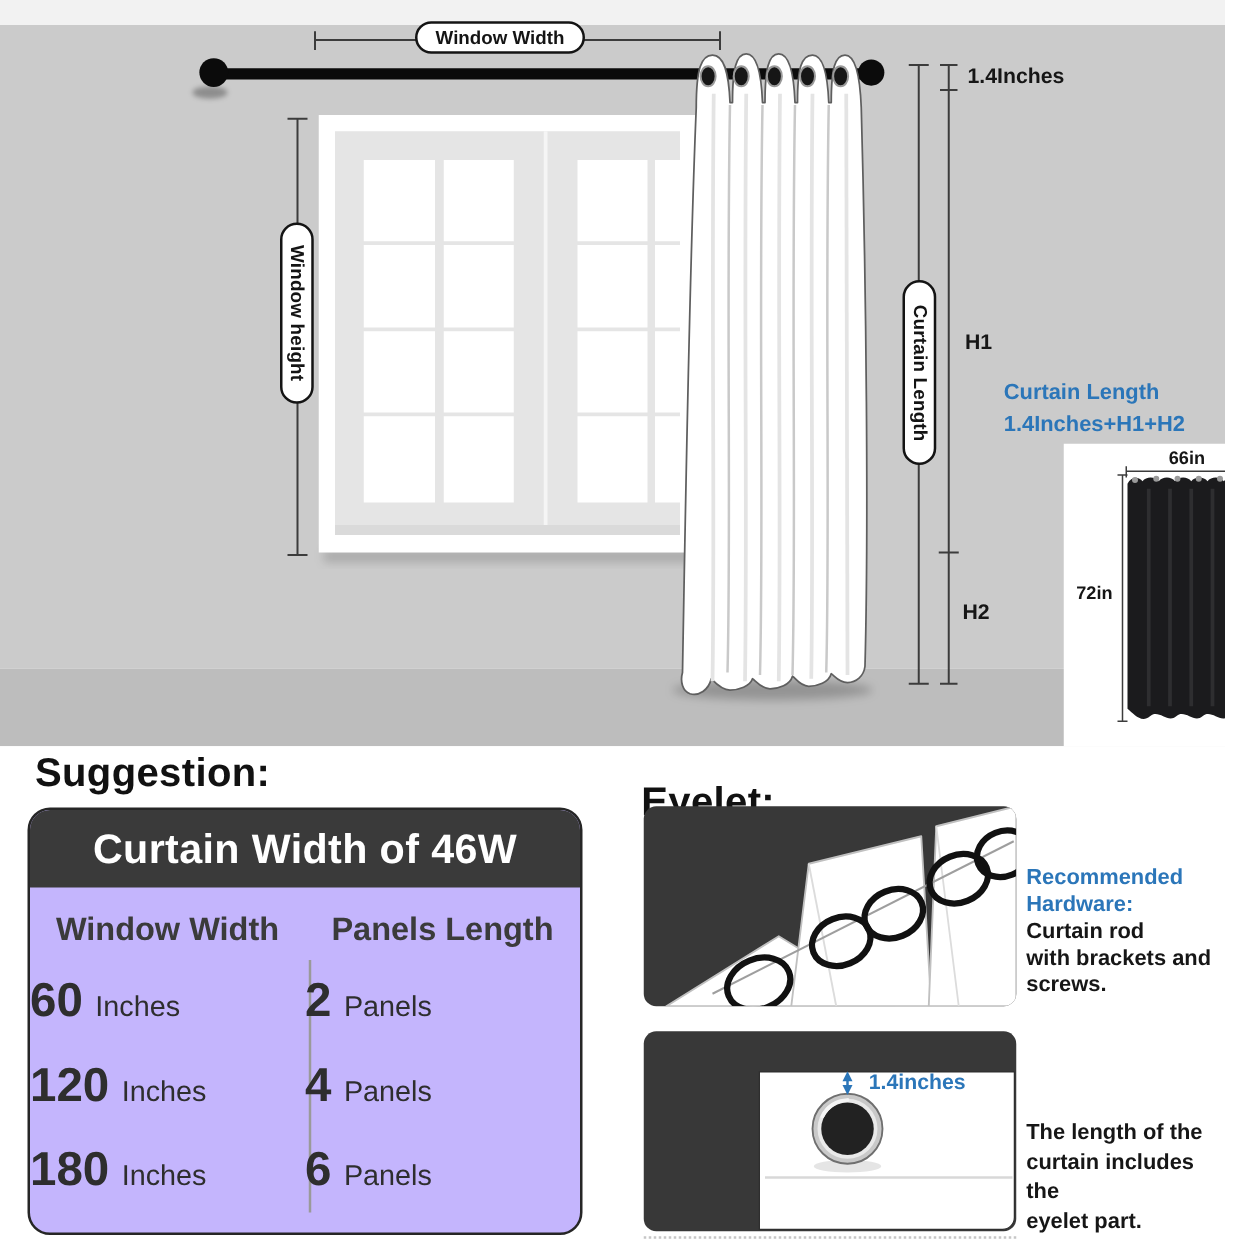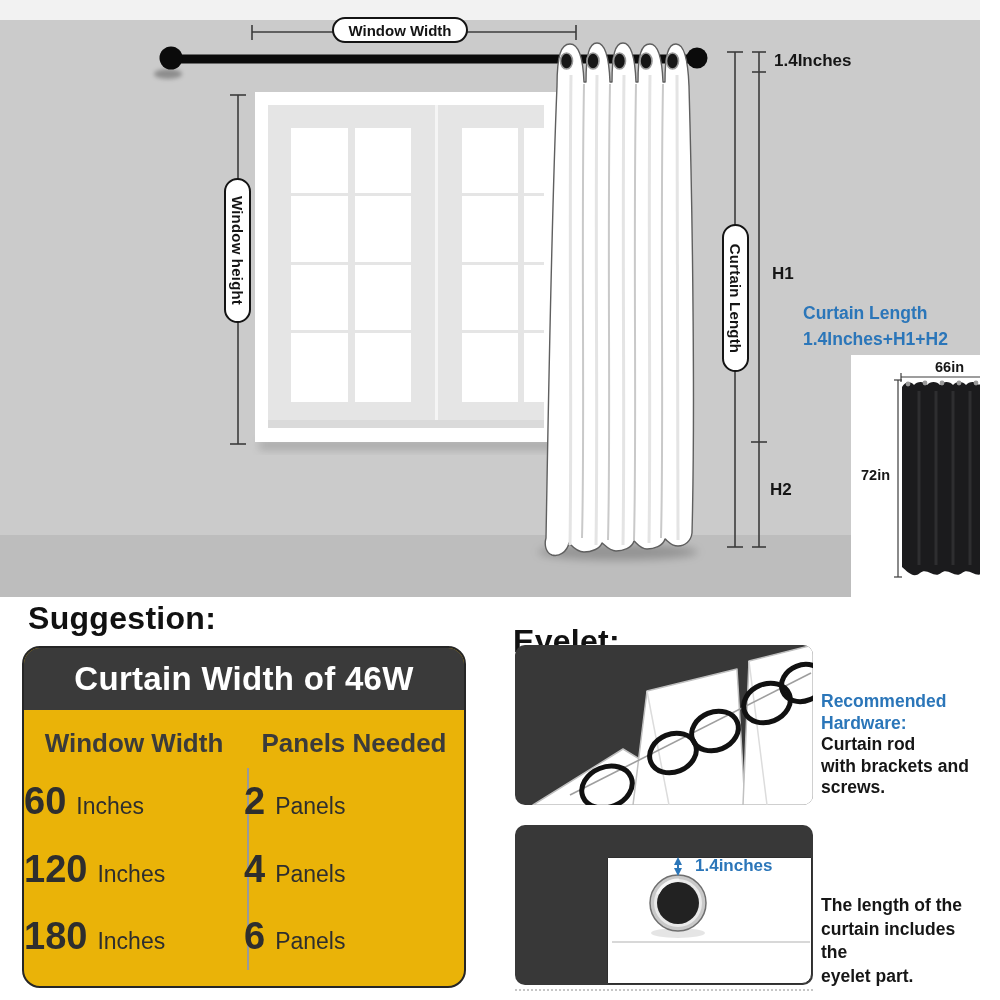--- a/index.html
+++ b/index.html
@@ -18,21 +18,21 @@
   .formula{position:absolute;font-weight:bold;font-size:17.5px;line-height:26px;white-space:nowrap;}
 
   
   .prodbox{position:absolute;left:851px;top:355px;width:189px;height:242px;background:#ffffff;}
   .prod-label{position:absolute;font-weight:bold;font-size:14.5px;color:#161616;white-space:nowrap;}
 
   
   .h-big{position:absolute;font-weight:bold;font-size:32px;color:#111111;letter-spacing:.3px;}
 
   
-  .card{position:absolute;left:22px;top:646px;width:444px;height:342px;background:#eab308;
+  .card{position:absolute;left:22px;top:646px;width:444px;height:342px;background:#c4b5fd;
         border:2px solid #262626;border-radius:18px;overflow:hidden;box-sizing:border-box;}
   .card-header{height:62px;background:#3a3a3a;display:flex;align-items:center;justify-content:center;}
   .card-header div{color:#ffffff;font-weight:bold;font-size:33px;letter-spacing:.3px;}
   .card-body{position:relative;height:278px;}
   .colhead{position:absolute;top:18px;width:50%;text-align:center;font-size:26px;font-weight:600;color:#3b3b3b;}
   .vdivider{position:absolute;left:223px;top:58px;width:2px;height:202px;background:#9a9a9a;}
   .trow{position:absolute;width:100%;height:50px;display:flex;}
   .tcell{width:50%;display:flex;align-items:baseline;gap:10px;}
   .num{font-size:38px;font-weight:800;color:#2e2e2e;}
   .unit{font-size:23px;font-weight:400;color:#2e2e2e;}
@@ -246,21 +246,21 @@
   </div>
 
   <div class="h-big" style="left:28px;top:600px;">Suggestion:</div>
 
   <div class="card">
     <div class="card-header">
       <div>Curtain Width of 46W</div>
     </div>
     <div class="card-body">
       <div class="colhead" style="left:0;">Window Width</div>
-      <div class="colhead" style="left:50%;">Panels Needed</div>
+      <div class="colhead" style="left:50%;">Panels Length</div>
       <div class="vdivider"></div>
 
       <div class="trow" style="top:70px;">
         <div class="tcell">
           <span class="num">60</span>
           <span class="unit">Inches</span>
         </div>
         <div class="tcell">
           <span class="num">2</span>
           <span class="unit">Panels</span>

